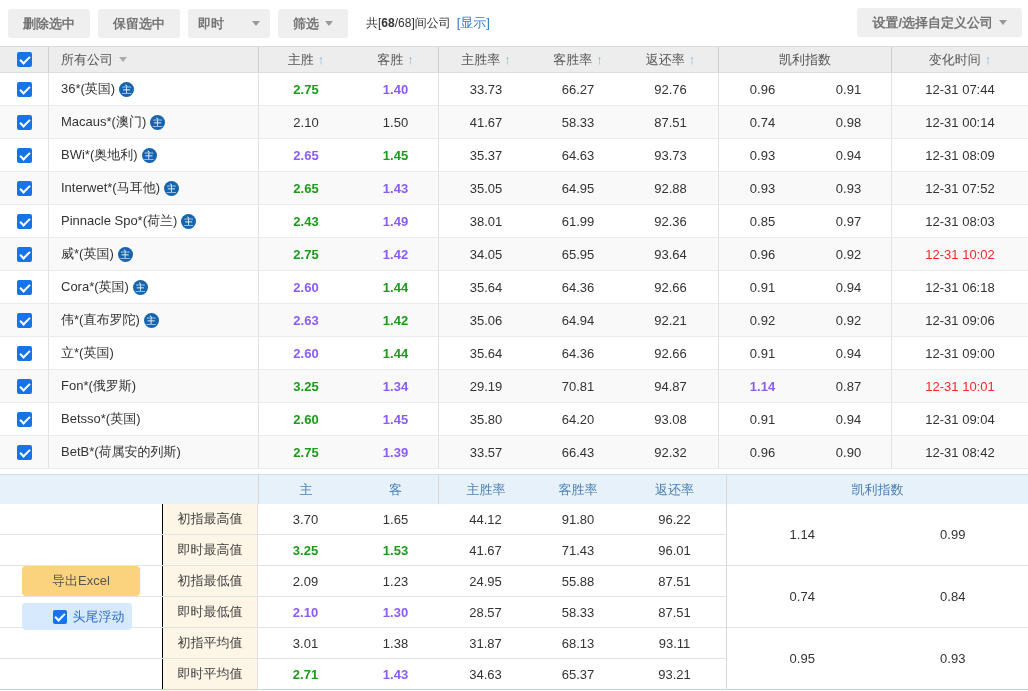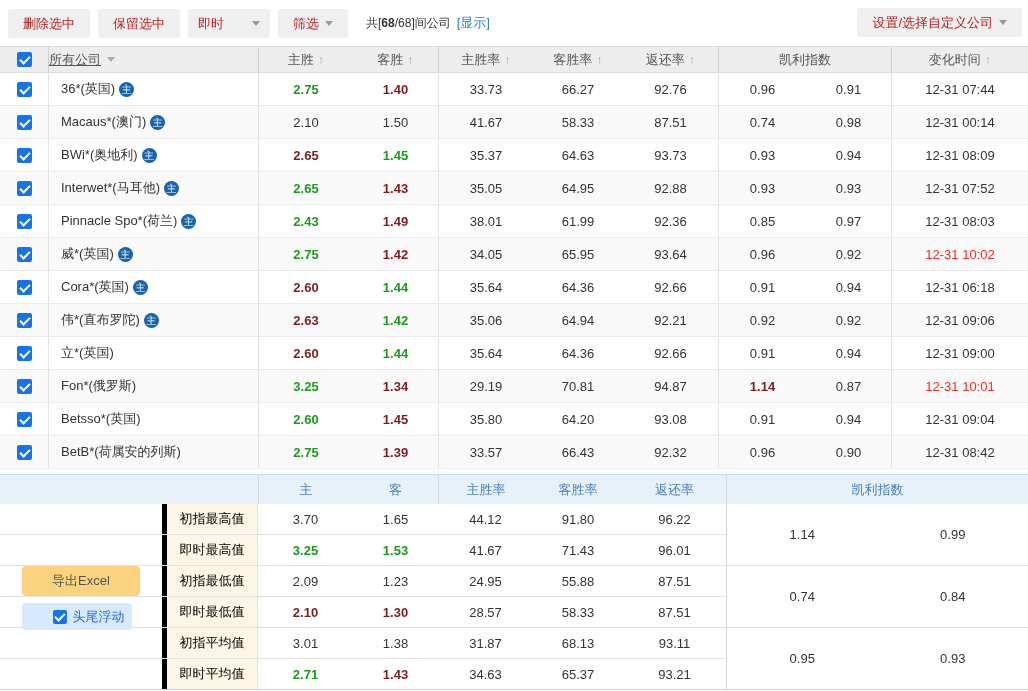--- a/index.html
+++ b/index.html
@@ -3,73 +3,73 @@
 <meta charset="utf-8">
 <style>
   * { margin:0; padding:0; box-sizing:border-box; }
   html,body { width:1028px; height:691px; background:#fff; overflow:hidden;
     font-family:"Liberation Sans","DejaVu Sans",sans-serif; font-size:13px; color:#333; }
   .app { position:relative; width:1028px; height:691px; }
 
   
   .toolbar { height:46px; display:flex; align-items:center; padding-left:8px; background:#fff; position:relative; }
   .btn { background:#efefef; border-radius:3px; height:29px; line-height:29px; padding:0 15px;
-    margin-right:8px; color:#b91c1c; cursor:pointer; white-space:nowrap; }
+    margin-right:8px; color:#737373; cursor:pointer; white-space:nowrap;font-weight:bold; }
   .btn.dd { display:flex; align-items:center; }
   .btn.dd-wide { width:82px; padding:0 10px; justify-content:space-between; }
   .caret { display:inline-block; width:0; height:0; border-left:4px solid transparent;
     border-right:4px solid transparent; border-top:5px solid #999; margin-left:6px; }
   .count { margin-left:10px; font-size:12px; color:#333; }
   .count b { font-weight:bold; }
   .link { color:#2c7cd6; margin-left:6px; cursor:pointer; }
   .settings { position:absolute; right:6px; top:8px; margin-right:0; }
 
   
   .thead { display:grid; grid-template-columns:48px 210px 95px 85px 95px 90px 95px 173px 137px;
     height:27px; background:#ededed; border-top:1px solid #dcdcdc; border-bottom:1px solid #dcdcdc;
     align-items:center; color:#555; }
   .hcell { text-align:center; height:100%; display:flex; align-items:center; justify-content:center; cursor:pointer; }
-  .hcell.left { justify-content:flex-start; padding-left:0;text-decoration:underline; }
+  .hcell.left { justify-content:flex-start; padding-left:12px; }
   .bl-h { border-left:1px solid #cfcfcf; }
   .sort { color:#8ab4dc; font-weight:bold; margin-left:4px; font-size:13px; }
   .caret-dark { display:inline-block; width:0; height:0; border-left:4px solid transparent;
     border-right:4px solid transparent; border-top:5px solid #aaa; margin-left:6px; }
 
   .trow { display:grid; grid-template-columns:48px 210px 95px 85px 95px 90px 95px 88px 85px 137px;
     height:33px; align-items:center; border-bottom:1px solid #ebebeb; background:#fff; }
   .trow.alt { background:#f9f9f9; }
   .cell { text-align:center; height:100%; display:flex; align-items:center; justify-content:center; }
   .cell.left { justify-content:flex-start; padding-left:12px; text-align:left; }
   .bl { border-left:1px solid #e2e2e2; }
 
   .cb { display:inline-block; width:15px; height:15px; background:#1674e8; border-radius:2px;
     position:relative; cursor:pointer; flex:none; }
   .cb::after { content:""; position:absolute; left:5px; top:2px; width:4px; height:8px;
     border:solid #fff; border-width:0 2px 2px 0; transform:rotate(45deg); }
   .badge { display:inline-block; width:15px; height:15px; border-radius:50%; background:#1564ad;
     color:#fff; font-size:10px; line-height:15px; text-align:center; margin-left:4px; flex:none; }
 
   .green { color:#1a9c1a; font-weight:bold; }
-  .red { color:#7f1d1d; font-weight:bold; }
+  .red { color:#8b5cf6; font-weight:bold; }
   .timered { color:#ff2424; }
 
   
   .gap { height:5px; background:#fff; }
   .shead { display:grid; grid-template-columns:258px 95px 85px 95px 90px 103px 302px;
     height:30px; background:#e6f1fa; border-top:1px solid #c9e0f2; align-items:center;
     color:#4a7fb5; }
   .shcell { text-align:center; }
   .sbl { border-left:1px solid #d8d8d8; height:100%; display:flex; align-items:center; justify-content:center; }
   .sbody { display:flex; }
   .sleft { width:726px; }
   .srow { display:grid; grid-template-columns:162px 96px 95px 85px 95px 90px 103px;
     height:31px; align-items:center; border-bottom:1px solid #e3e3e3; }
   .srow:last-child { border-bottom:1px solid #b9d8f0; }
   .scell { text-align:center; height:100%; display:flex; align-items:center; justify-content:center; }
-  .slabel { background:#fdf6e6; border-left:5px solid #000000; border-right:1px solid #e2e2e2; color:#000000; }
+  .slabel { background:#fdf6e6; border-left:1px solid #000000; border-right:1px solid #e2e2e2; color:#404040; }
   .sright { width:302px; }
   .kcell { height:62px; border-left:1px solid #d8d8d8; border-bottom:1px solid #e3e3e3; display:flex; align-items:center; }
   .kcell:last-child { border-bottom:1px solid #b9d8f0; }
   .kcell span { flex:1; text-align:center; }
 
   
   .export-btn { position:absolute; left:22px; top:566px; width:118px; height:30px; line-height:30px;
     text-align:center; background:#fbd37e; border-radius:4px; color:#555; cursor:pointer; }
   .float-box { position:absolute; left:22px; top:603px; width:110px; height:27px; background:#d7e9fd;
     border-radius:4px; color:#2a6bd4; display:flex; align-items:center; justify-content:center; cursor:pointer;padding-left:23px; }

